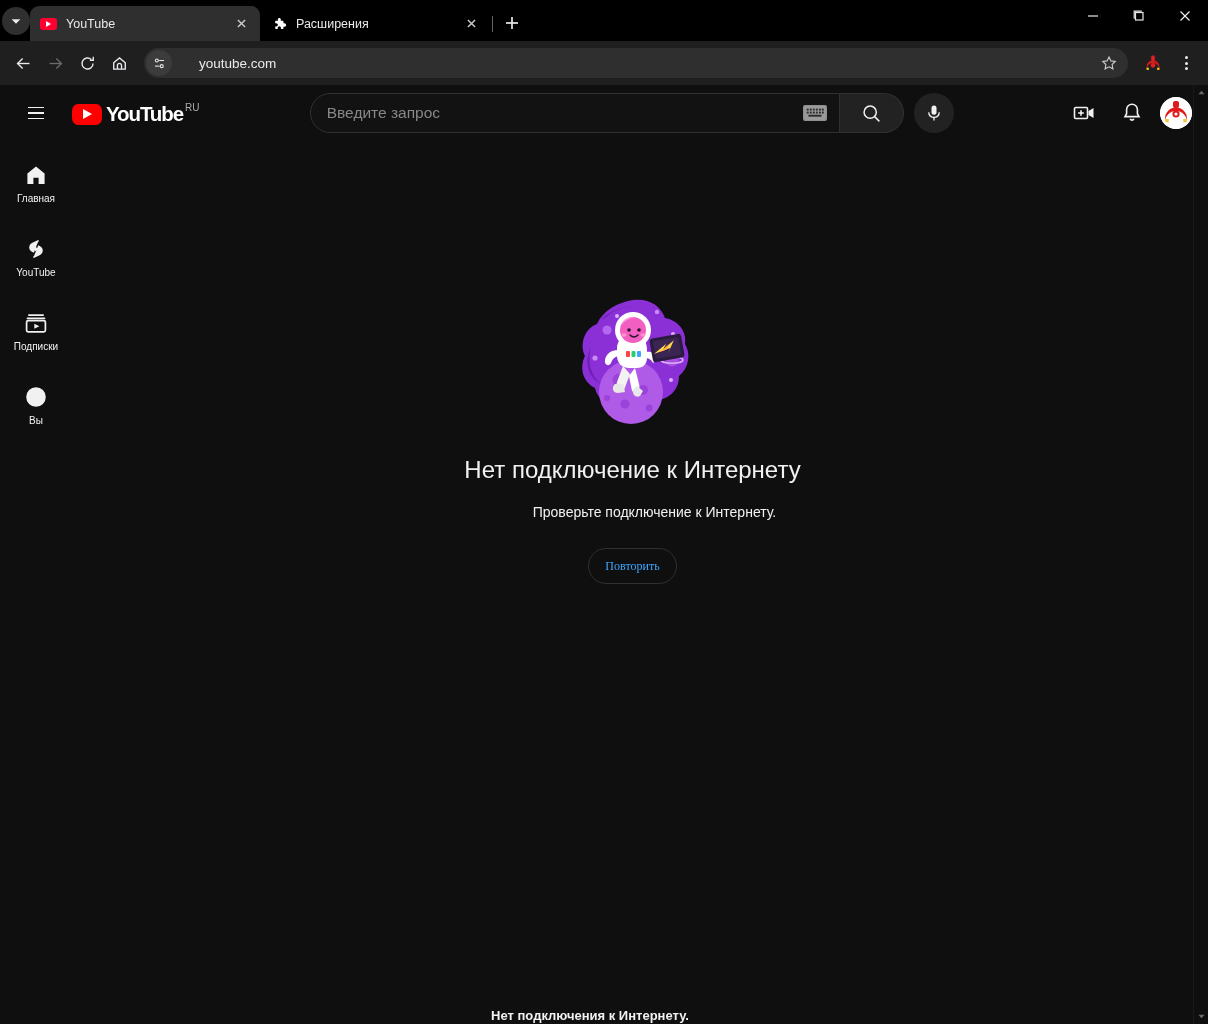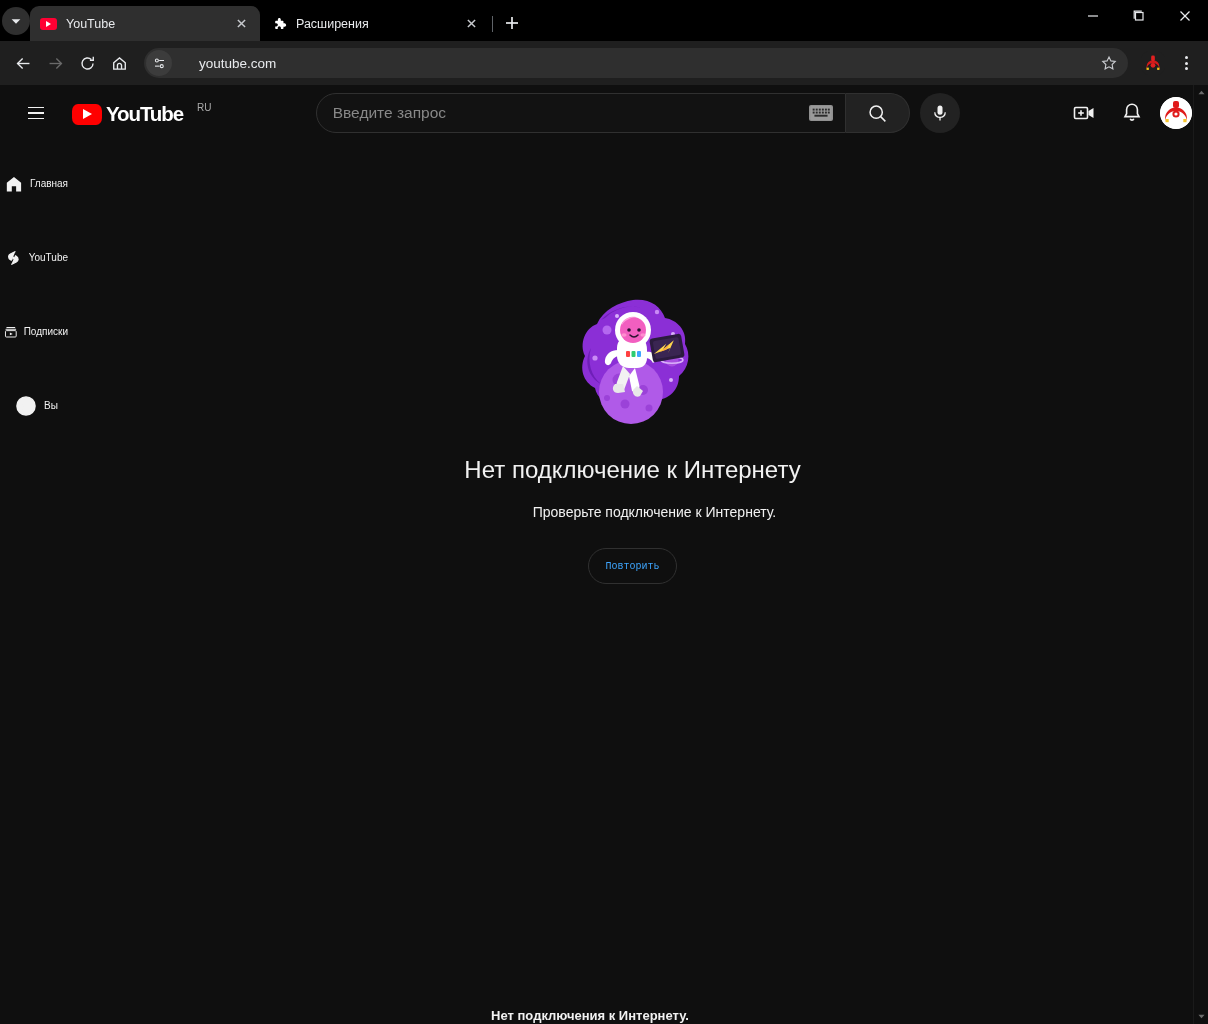--- a/index.html
+++ b/index.html
@@ -111,21 +111,21 @@
     position:relative; margin-top:3px;
   }
   .yt-logo-mark:after {
     content:""; position:absolute; left:11px; top:5.5px;
     border-left:9px solid #fff; border-top:5px solid transparent; border-bottom:5px solid transparent;
   }
   .yt-logo-word {
     color:#fff; font-size:20.5px; font-weight:bold; letter-spacing:-1.1px;
     margin-left:4px; margin-top:1px; font-family:"Liberation Sans", sans-serif;
   }
-  .yt-logo-country { color:#aaa; font-size:10px; margin-left:14px; margin-top:1px; }
+  .yt-logo-country { color:#aaa; font-size:10px; margin-left:2px; margin-top:1px; }
 
   .yt-search-wrap { display:flex; align-items:center; margin:12px auto; }
   .yt-searchbox {
     width:530px; height:40px; border:1px solid #303030; border-radius:20px 0 0 20px;
     background:#121212; display:flex; align-items:center; padding-left:16px; box-sizing:border-box;
   }
   .yt-search-placeholder { color:#888; font-size:15.5px; flex:1 1 auto; }
   .kbd-icon {
     width:24px; height:16px; margin-right:12px; flex:0 0 auto;
     background:#909090; border-radius:2px; position:relative; display:flex;
@@ -150,39 +150,39 @@
     width:32px; height:32px; border-radius:50%; overflow:hidden; flex:0 0 auto;
     display:flex; align-items:center; justify-content:center; background:#fff;
   }
 
   
   .yt-sidebar {
     position:absolute; left:0; top:56px; width:72px;
     display:flex; flex-direction:column; align-items:center; padding-top:6px;
   }
   .side-item {
-    width:64px; height:74px; border-radius:10px; display:flex; 
+    width:64px; height:74px; border-radius:10px; display:flex; flex-direction:column;
     align-items:center; justify-content:center; gap:6px;
   }
   .side-item svg { width:24px; height:24px; fill:#f1f1f1; }
   .side-label { color:#f1f1f1; font-size:10px; line-height:1.2; text-align:center; }
 
   
   .error-content {
     position:absolute; left:72px; top:56px; width:1121px;
     display:flex; flex-direction:column; align-items:center;
     padding-top:155px;
   }
   .error-illustration { width:120px; height:140px; }
   .error-title { color:#f1f1f1; font-size:24px; margin-top:20px; font-weight:normal; }
   .error-subtitle { color:#f1f1f1; font-size:14px; margin-top:20px;padding-left:44px; }
   .error-retry {
     margin-top:28px; height:36px; padding:0 16px; border-radius:18px;
     border:1px solid #303030; background:transparent; color:#3ea6ff;
-    font-size:10px; font-weight:500; font-family:Liberation Mono, monospace;
+    font-size:12px; font-weight:500; font-family:Liberation Serif, serif;
     display:flex; align-items:center; justify-content:center;
   }
   .bottom-status {
     position:absolute; left:72px; top:56px; width:1036px;
     text-align:center; color:#f1f1f1; font-size:13px; font-weight:bold;
   }
 </style>
 </head>
 <body>
 

